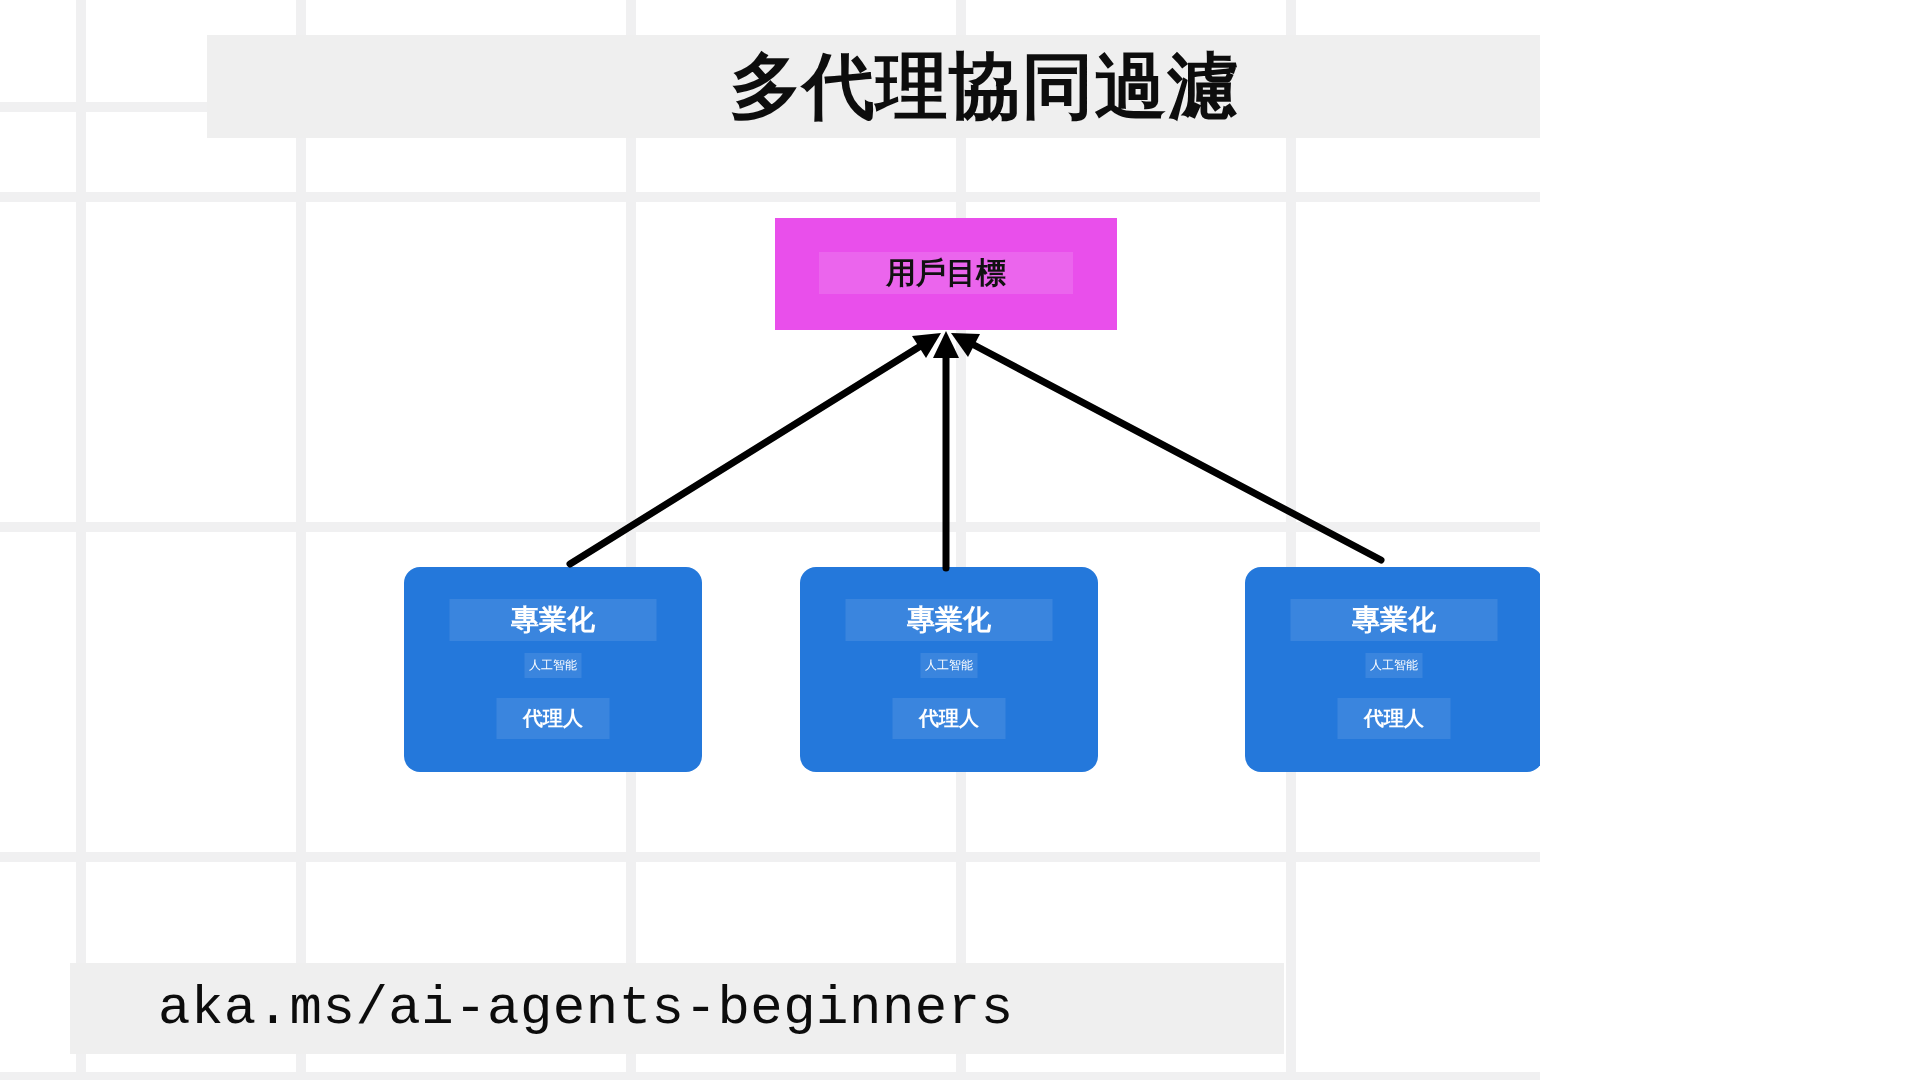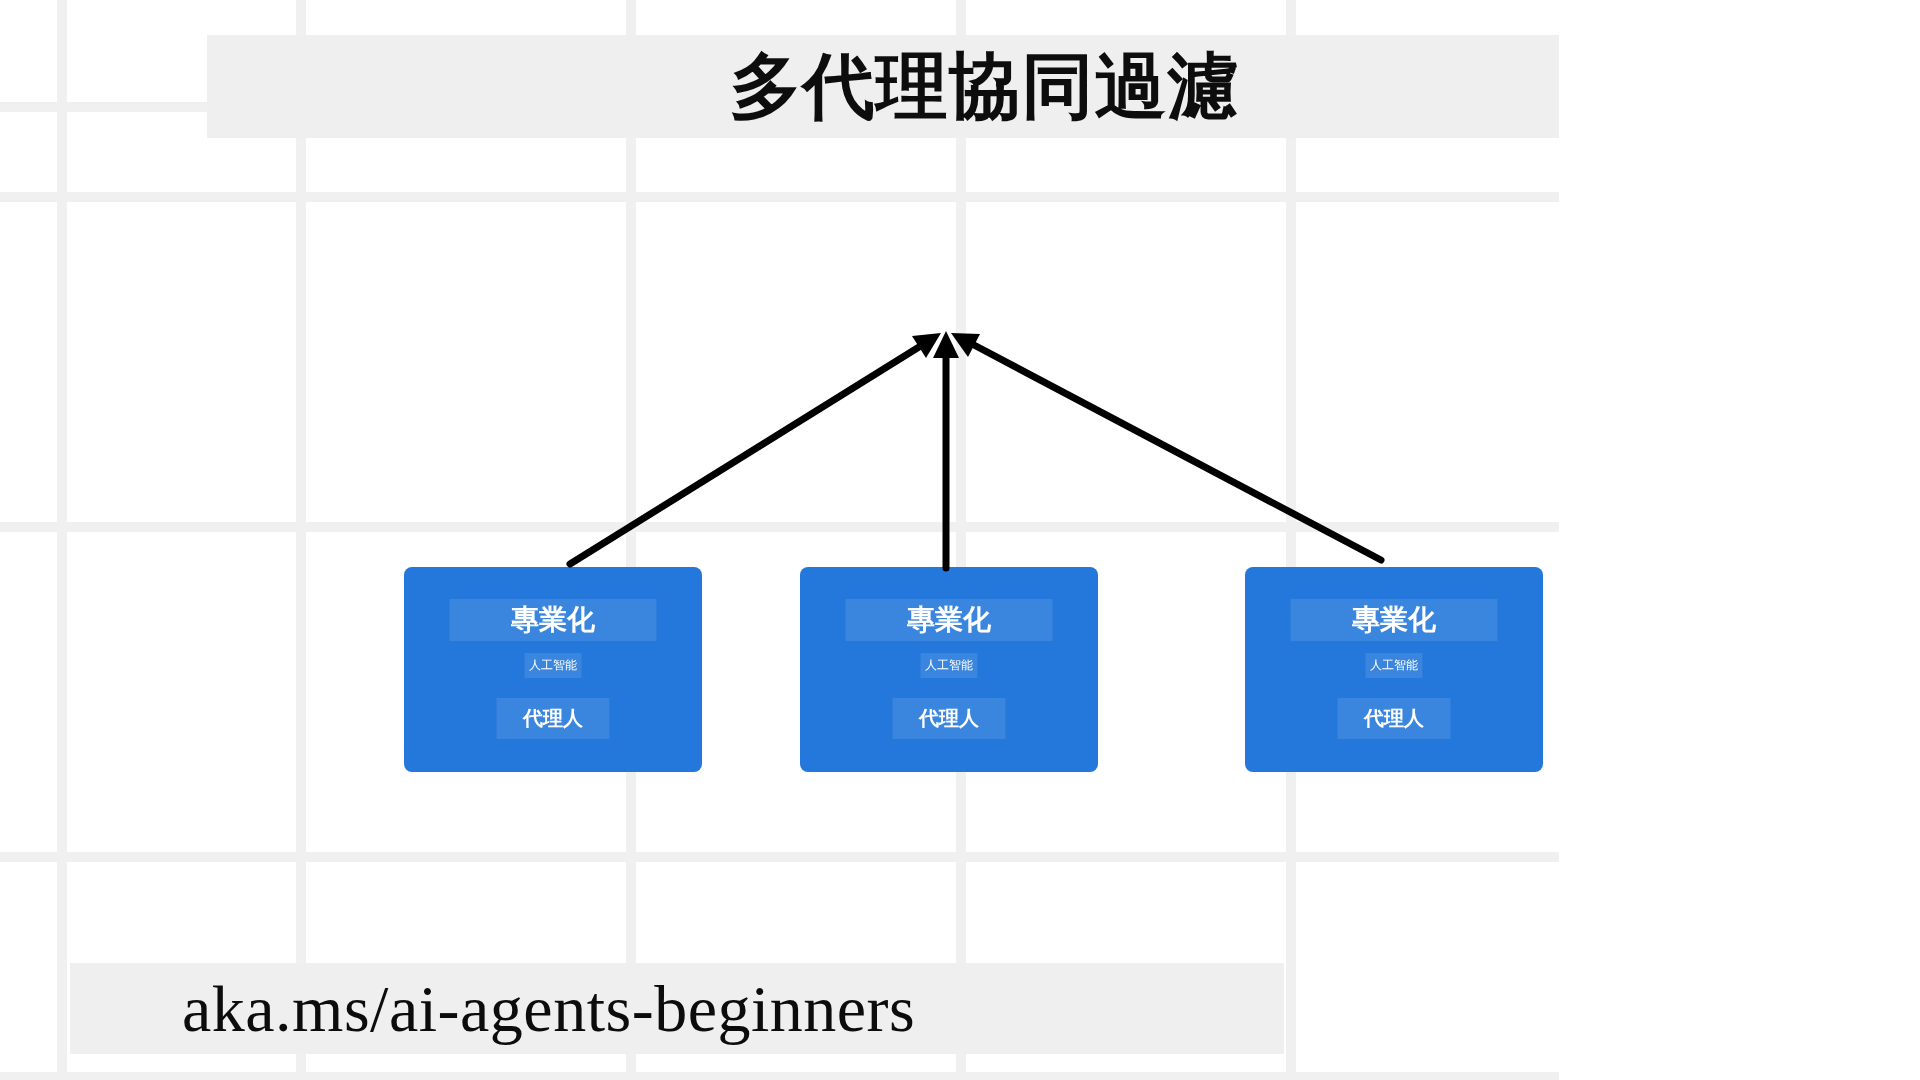--- a/index.html
+++ b/index.html
@@ -1,24 +1,23 @@
 <!DOCTYPE html>
 <html style="--goal-fill: #E94FEB; --agent-fill: #2478DB; --banner-bg: #EFEFEF; --grid-line: #F0F0F1; --arrow: #000000; --title-text: #0D0D0D; --label-on-dark: #FFFFFF;"><head>
 <meta charset="utf-8">
 <style>
   html,body{margin:0;padding:0;background:#fff;}
   .canvas{
     position:relative;width:1540px;height:1080px;overflow:hidden;
-    font-family:Liberation Serif, serif;
+    font-family:Liberation Mono, monospace;
     background-color:#ffffff;
     background-image:
       repeating-linear-gradient(90deg, var(--grid-line,#f0f0f1) 0 10px, transparent 10px 330px),
       repeating-linear-gradient(180deg, var(--grid-line,#f0f0f1) 0 10px, transparent 10px 330px);
     background-position:296px 0px, 0px 192px;
-    padding-left:19px;
   }
   .title-banner{
     position:absolute;left:207px;top:35px;width:1556px;height:103px;
     background:var(--banner-bg,#efefef);
     display:flex;align-items:center;justify-content:center;
   }
   .title-banner .title-text{
     font-size:72px;font-weight:700;color:var(--title-text,#0d0d0d);
     letter-spacing:1px;white-space:nowrap;
   }
@@ -27,58 +26,61 @@
     position:absolute;left:775px;top:218px;width:342px;height:112px;
     background:var(--goal-fill,#e94feb);
   }
   .goal-strip{
     position:absolute;left:50%;top:34px;transform:translateX(-50%);
     width:254px;height:42px;background:rgba(255,255,255,0.13);
     display:flex;align-items:center;justify-content:center;
     font-size:30px;font-weight:600;color:#111;white-space:nowrap;
   }
   .agent-box{
-    position:absolute;top:567px;width:298px;height:205px;border-radius:8px;
+    position:absolute;top:567px;width:298px;height:205px;border-radius:16px;
     background:var(--agent-fill,#2478db);
   }
   .agent-box.a1{left:404px;}
   .agent-box.a2{left:800px;}
   .agent-box.a3{left:1245px;}
   .agent-strip{
     position:absolute;left:50%;transform:translateX(-50%);
     background:rgba(255,255,255,0.10);
     display:flex;align-items:center;justify-content:center;
     color:var(--label-on-dark,#ffffff);white-space:nowrap;
   }
   .agent-strip.spec{top:32px;width:207px;height:42px;font-size:28px;font-weight:600;}
   .agent-strip.ai{top:86px;width:57px;height:25px;font-size:12px;font-weight:400;}
   .agent-strip.role{top:131px;width:113px;height:41px;font-size:20px;font-weight:600;}
   .footer-banner{
     position:absolute;left:70px;top:963px;width:1214px;height:91px;
     background:var(--banner-bg,#efefef);
     display:flex;align-items:center;
   }
   .footer-banner .footer-text{
-    margin-left:112px;font-size:66px;font-weight:400;color:#0c0c0c;
+    margin-left:88px;font-size:54px;font-weight:400;color:#0c0c0c;
     letter-spacing:0.5px;white-space:nowrap;
   }
   .bottom-strip{
     position:absolute;left:0;top:1072px;width:1920px;height:8px;
     background:var(--grid-line,#f0f0f1);
   }
 </style>
 </head>
 <body>
 
 <div class="canvas">
 
   <div class="title-banner">
     <span class="title-text">多代理協同過濾</span>
   </div>
 
+  <div class="goal-box">
+    <span class="goal-strip">用戶目標</span>
+  </div>
 
   <div class="agent-box a1">
     <span class="agent-strip spec">專業化</span>
     <span class="agent-strip ai">人工智能</span>
     <span class="agent-strip role">代理人</span>
   </div>
 
   <div class="agent-box a2">
     <span class="agent-strip spec">專業化</span>
     <span class="agent-strip ai">人工智能</span>

